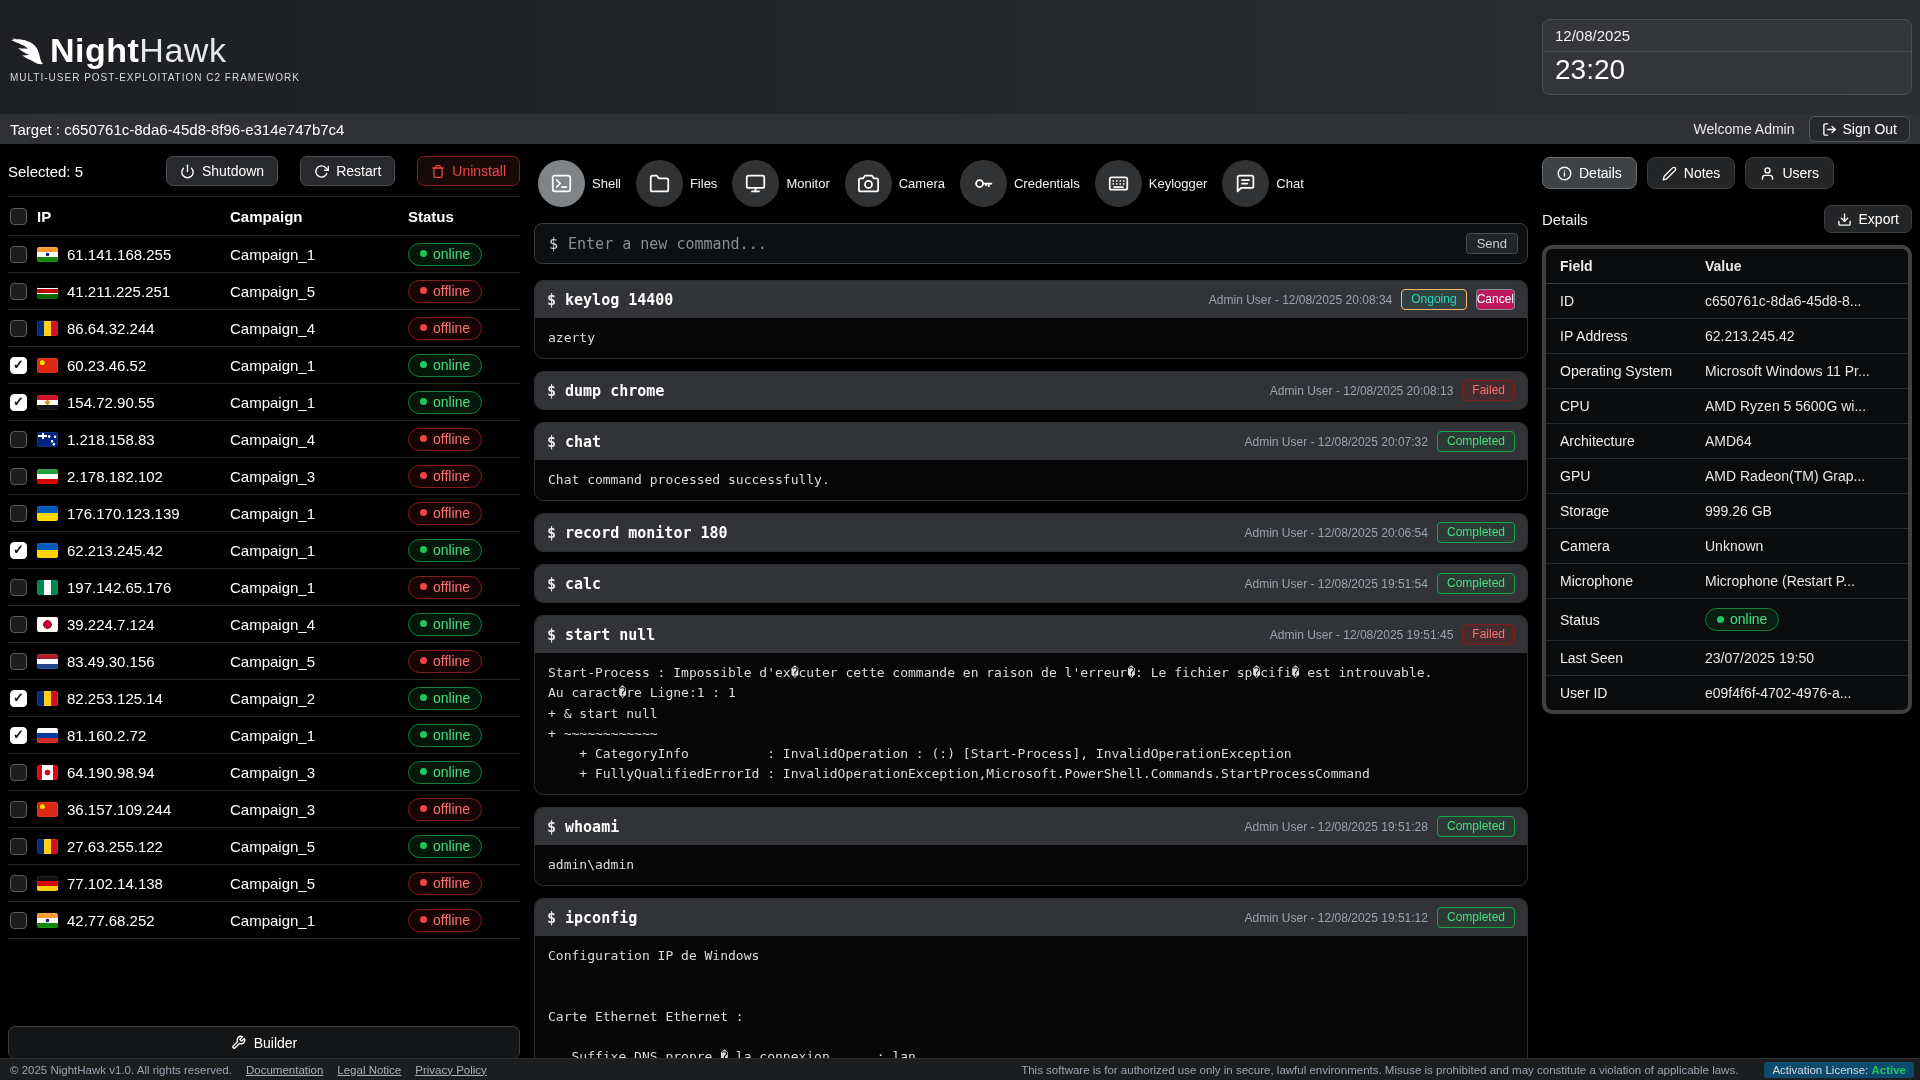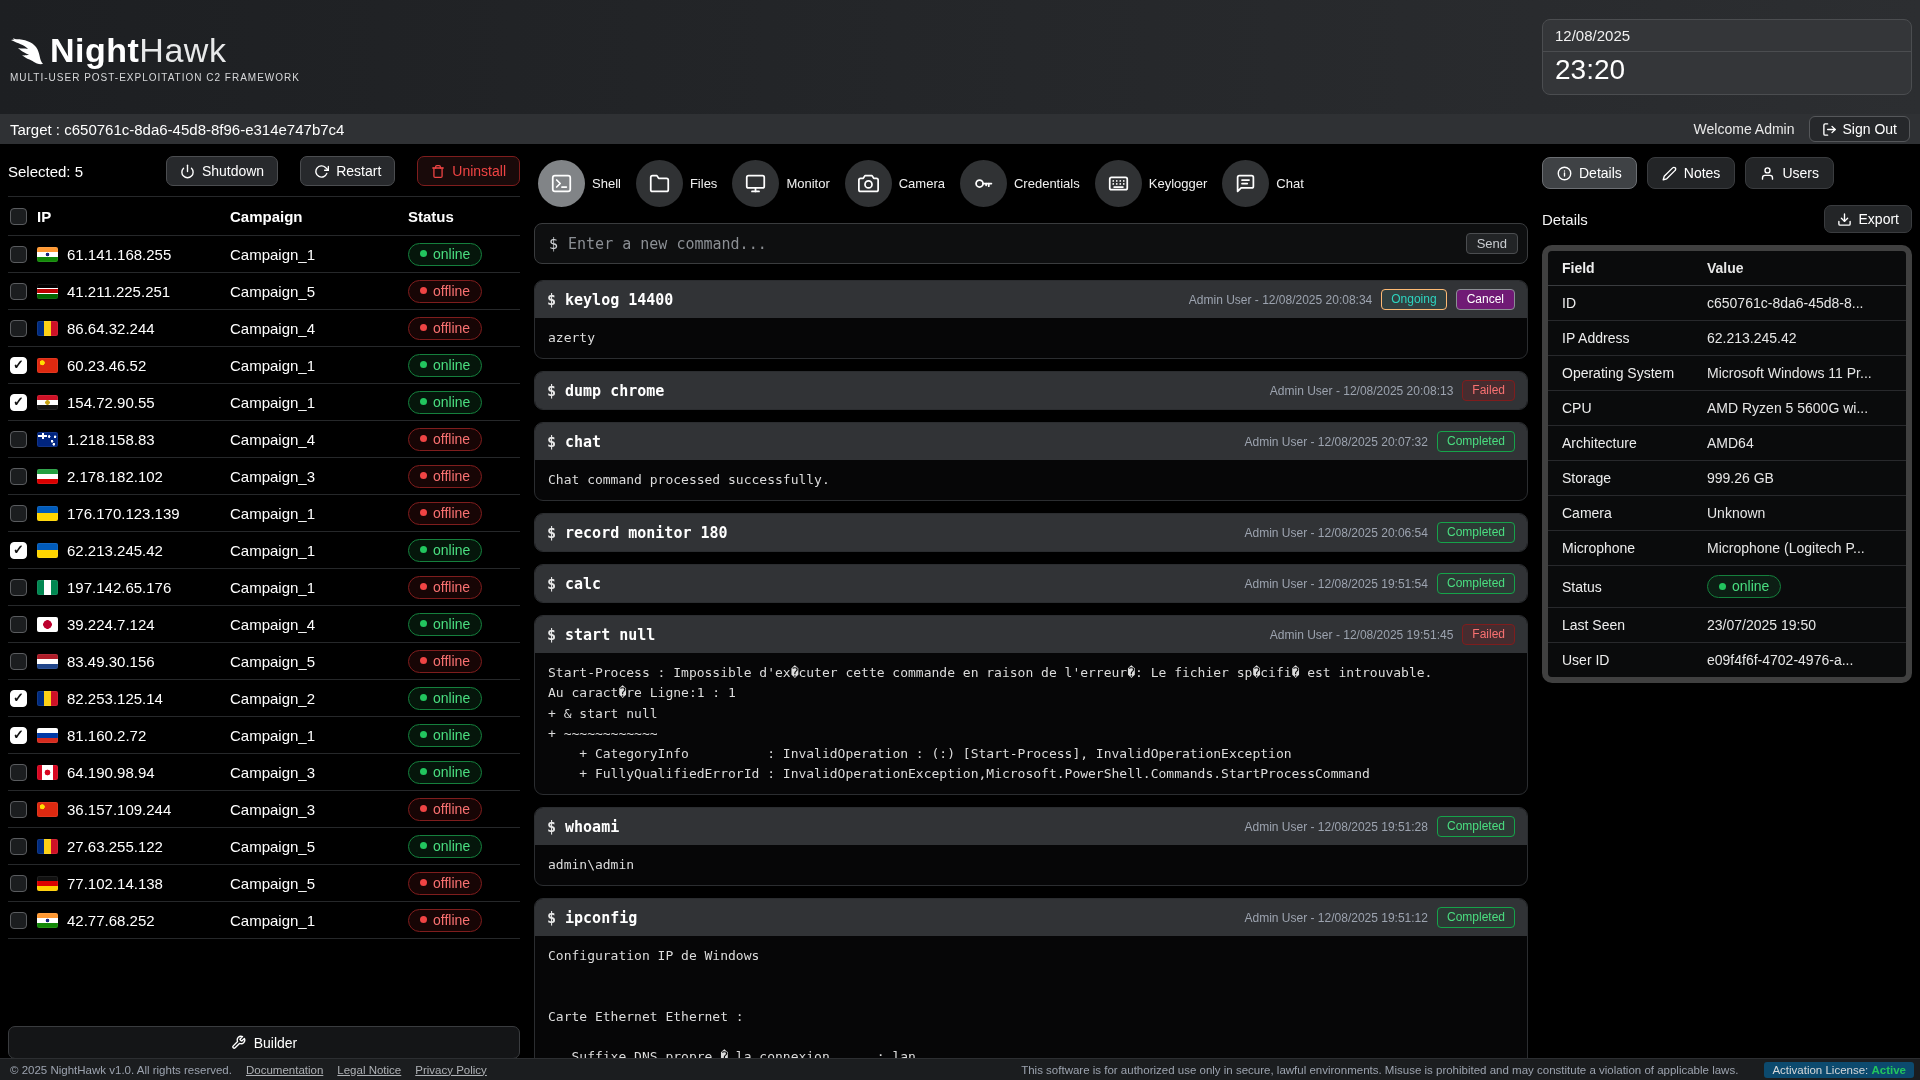--- a/index.html
+++ b/index.html
@@ -155,22 +155,22 @@
   }
   .entry.no-out .entry-head { border-radius:8px; }
   .entry-head .prompt { color:#e8e8e8; font-size:15px; font-weight:700; }
   .entry-cmd { font-size:15px; font-weight:700; color:#fff; flex:1; }
   .entry-meta { font-size:12px; color:#9ca3af; }
   .badge { font-size:12px; border-radius:4px; padding:2px 9px 3px; white-space:nowrap; }
   .badge.Ongoing   { color:#2dd4bf; border:1px solid #fdba74; background:rgba(45,212,191,.08); }
   .badge.Completed { color:#4ade80; border:1px solid #16a34a; background:rgba(22,101,52,.15); }
   .badge.Failed    { color:#f87171; border:1px solid #7f1d1d; background:rgba(127,29,29,.28); }
   .cancel-btn {
-    font-size:12px; color:#fff; background:#701a75; border:1px solid #8b8f94;
-    border-radius:4px; padding:2px 10px 3px; cursor:pointer;
+    font-size:12px; color:#fff; background:#be185d; border:1px solid #8b8f94;
+    border-radius:4px; padding:2px 0 3px; cursor:pointer;
   }
   .entry-out {
     padding:10px 13px; font-size:13px; color:#dcdcdc; line-height:1.55;
     font-family:"DejaVu Sans Mono", monospace; white-space:pre-wrap;
   }
 
   
   .details-col { width:370px; display:flex; flex-direction:column; }
   .detail-tabs { display:flex; gap:10px; padding:13px 0 12px; }
   .dtab {
@@ -179,21 +179,21 @@
     color:#fff; font-size:14px; padding:7px 14px; cursor:pointer;
   }
   .dtab.active { background:#3f4245; border-color:#6b6e72; }
   .details-header { display:flex; align-items:center; justify-content:space-between; padding:4px 0 12px; }
   .details-title { font-size:15px; color:#f3f3f3; }
   .export-btn {
     display:flex; align-items:center; gap:7px;
     background:#232527; border:1px solid #3a3c3f; border-radius:7px;
     color:#fff; font-size:14px; padding:5px 12px; cursor:pointer;
   }
-  .details-table { border:6px solid #404040; border-radius:10px; overflow:hidden; background:#0a0b0c; }
+  .details-table { border:4px solid #404040; border-radius:10px; overflow:hidden; background:#0a0b0c; }
   .drow { display:flex; border-bottom:1px solid #28292c; padding:9px 14px; font-size:14px; align-items:center; }
   .drow:last-child { border-bottom:none; }
   .drow.dhead { font-weight:700; border-bottom:1px solid #3a3c3f; }
   .dfield { width:145px; flex:0 0 auto; color:#eee; }
   .dvalue { color:#e6e6e6; white-space:nowrap; overflow:hidden; }
 
   
   .app-footer {
     position:absolute; left:0; right:0; bottom:0; height:22px;
     background:#1b1d1f; border-top:1px solid #2c2e31;
@@ -765,30 +765,34 @@
           </div>
           <div class="drow">
             <span class="dfield">CPU</span>
             <span class="dvalue">AMD Ryzen 5 5600G wi...</span>
           </div>
           <div class="drow">
             <span class="dfield">Architecture</span>
             <span class="dvalue">AMD64</span>
           </div>
           <div class="drow">
+            <span class="dfield">GPU</span>
+            <span class="dvalue">AMD Radeon(TM) Grap...</span>
+          </div>
+          <div class="drow">
             <span class="dfield">Storage</span>
             <span class="dvalue">999.26 GB</span>
           </div>
           <div class="drow">
             <span class="dfield">Camera</span>
             <span class="dvalue">Unknown</span>
           </div>
           <div class="drow">
             <span class="dfield">Microphone</span>
-            <span class="dvalue">Microphone (Logitech P...</span>
+            <span class="dvalue">Microphone (Restart P...</span>
           </div>
           <div class="drow">
             <span class="dfield">Status</span>
             <span class="dvalue"><span class="pill online">
                 <span class="dot"></span>
                 <span>online</span>
               </span></span>
           </div>
           <div class="drow">
             <span class="dfield">Last Seen</span>

